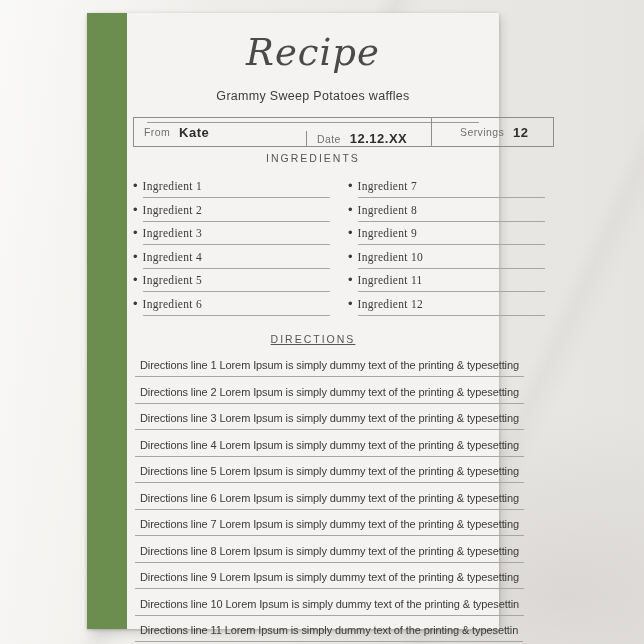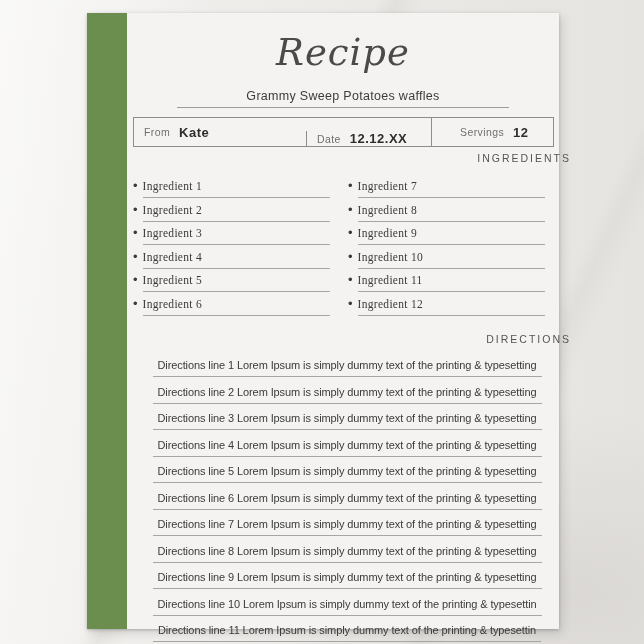--- a/index.html
+++ b/index.html
@@ -17,61 +17,61 @@
     font-family:"Liberation Sans", sans-serif;
     background-color:var(--bg);
     background-image:
       linear-gradient(100deg, rgba(255,255,255,.55) 0%, rgba(255,255,255,0) 30%),
       radial-gradient(ellipse 420px 260px at 88% 92%, rgba(208,205,201,.55), transparent 70%),
       linear-gradient(115deg, transparent 40%, rgba(206,203,199,.30) 42%, transparent 45%, transparent 74%, rgba(209,206,202,.28) 76%, transparent 79%),
       linear-gradient(to right, rgba(250,249,247,.65), rgba(228,226,223,.4));
     position:relative;
   }
   .sheet{
-    position:absolute; left:87px; top:13px; width:472px; height:616px;
+    position:absolute; left:87px; top:13px; width:412px; height:616px;
     background:var(--paper);
     box-shadow:0 1px 3px rgba(0,0,0,.22), 3px 4px 10px rgba(0,0,0,.12);
   }
   .stripe{
     position:absolute; left:0; top:0; width:40px; height:100%;
     background:var(--green);
   }
   .content{position:absolute; left:40px; top:0; right:0; bottom:0;}
 
   .recipe-script{
     position:absolute; top:18px; left:0; width:100%;
     text-align:center;
     font-family:"DejaVu Serif", serif;
     font-style:italic; font-weight:normal;
     font-size:37px; line-height:44px; color:#4a4a4a; letter-spacing:1px;
   }
   .title-block{
     position:absolute; top:77px; left:50%; transform:translateX(-50%);
     width:332px; text-align:center;
     font-size:12.5px; line-height:13px; color:#3c3c3c; letter-spacing:.3px;
-    padding-bottom:4px; border-bottom:1px solid #9c9c9c;
+    padding-bottom:19px; border-bottom:1px solid #9c9c9c;
   }
   .info-box{
     position:absolute; top:104px; left:6px; width:421px; height:30px;
     border:1px solid var(--border);
     display:flex; align-items:stretch;text-align:center;
   }
   .info-cell{display:flex; align-items:center; padding-left:10px; gap:9px;}
   .info-cell.c1{flex:0 0 172px;}
   .info-cell.c2{flex:0 0 125px; border-left:1px solid var(--border);margin-top:13px;}
   .info-cell.c3{flex:1 1 auto; border-left:1px solid var(--border);padding-left:28px;}
   .info-label{font-size:10.5px; color:var(--label); letter-spacing:.4px;}
   .info-value{font-size:13px; font-weight:bold; color:#2e2e2e; letter-spacing:.5px;}
 
   .section-heading{
-    position:absolute; left:12px; width:100%; text-align:right;
+    position:absolute; left:0; width:100%; text-align:center;
     font-size:10.5px; line-height:12px; letter-spacing:2px; color:#555;
   }
   .heading-ingredients{top:139px;}
-  .heading-directions{top:320px;}
+  .heading-directions{top:320px;text-decoration:underline;}
 
   .ingredients-grid{
     position:absolute; top:166px; left:6px; width:412px;
     display:flex; gap:18px;
   }
   .ing-col{flex:1 1 0;}
   .ing-row{display:flex; align-items:flex-start; margin-bottom:4.5px;}
   .bullet{font-size:13px; line-height:13px; margin-right:5px; color:var(--ink);}
   .ing-label{
     flex:1; font-size:11.5px; line-height:14px; color:var(--ink); letter-spacing:.3px;

